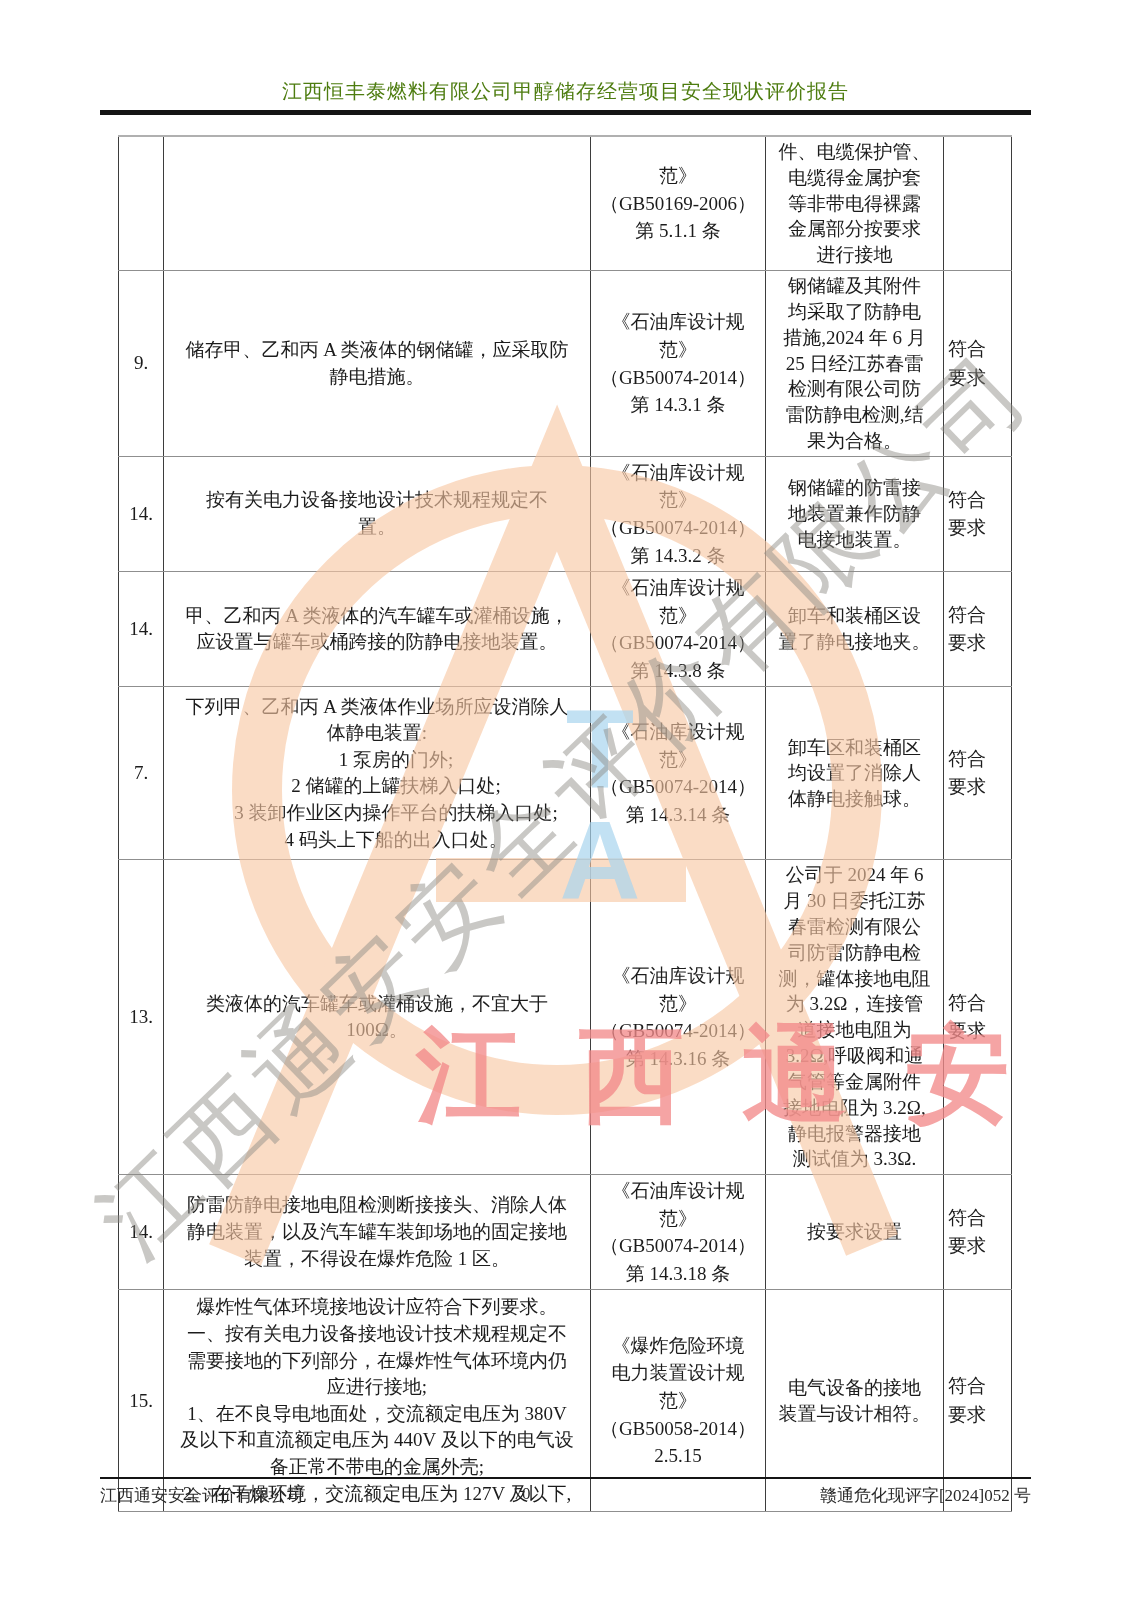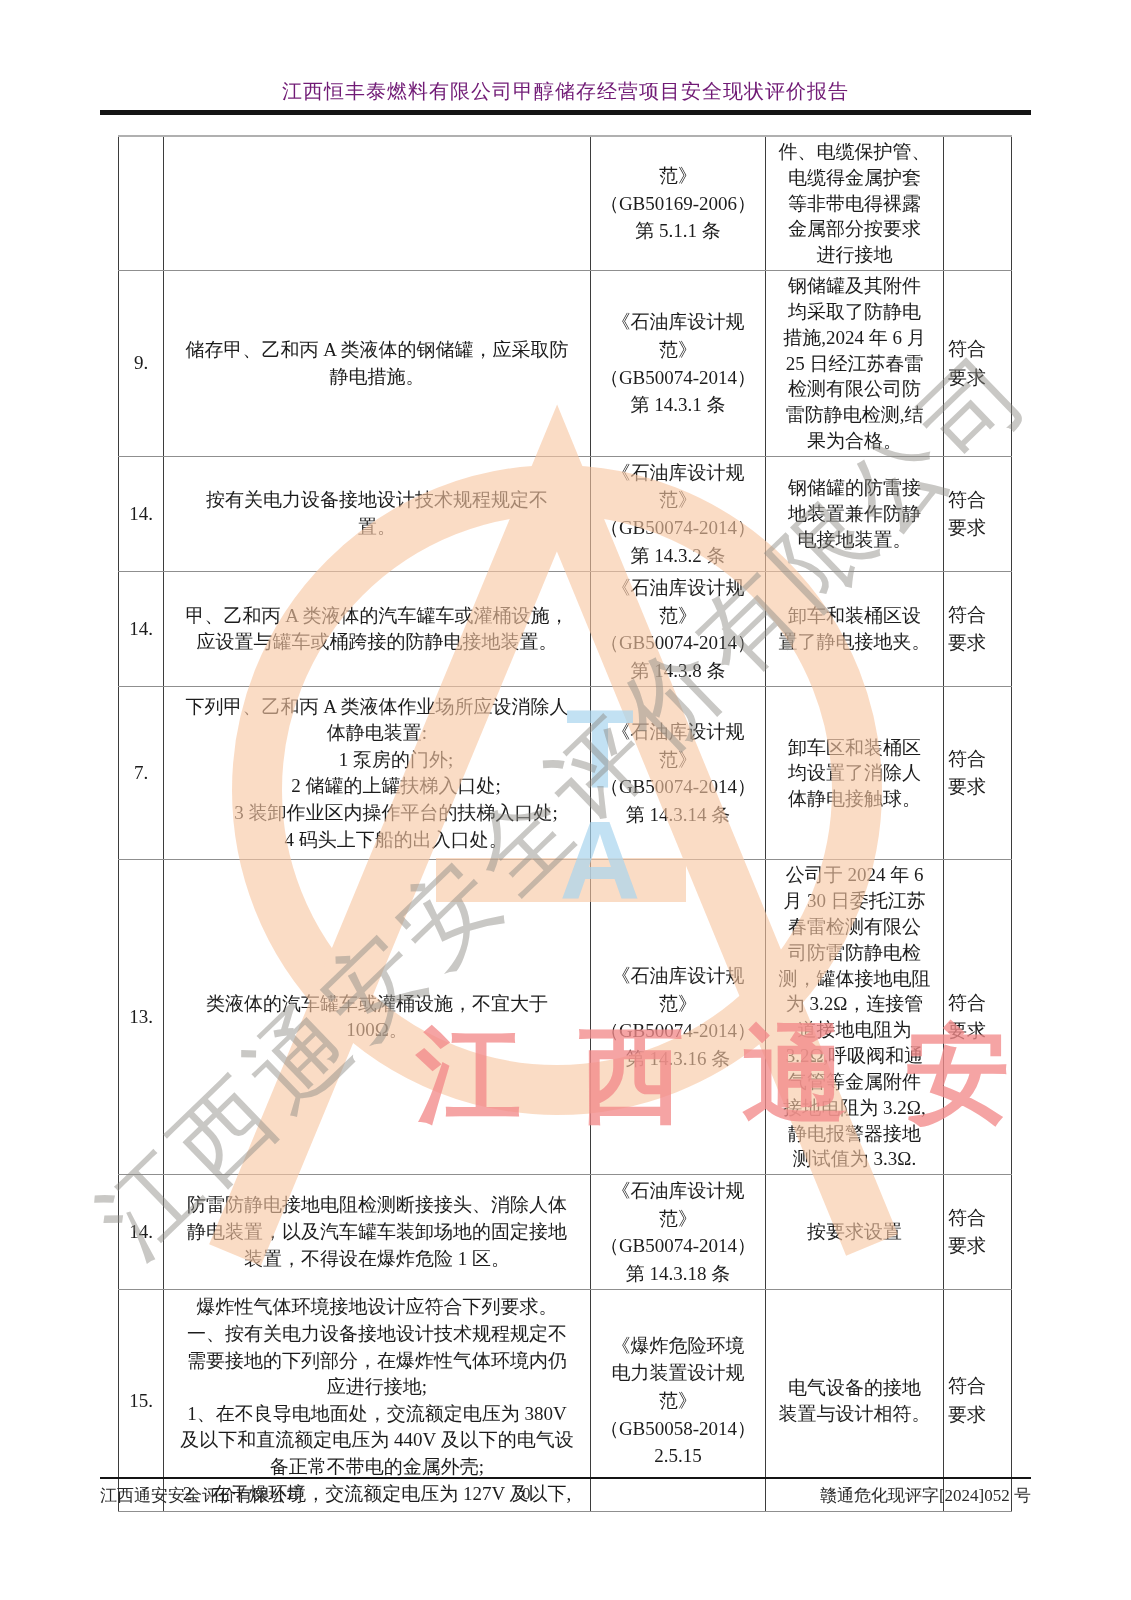--- a/index.html
+++ b/index.html
@@ -7,21 +7,21 @@
     position:relative;
     width:1131px;height:1600px;
     background:#ffffff;
     overflow:hidden;
     font-family:"Liberation Serif","DejaVu Serif",serif;
     color:#1c1c1c;
   }
   
   .report-title{
     position:absolute;top:78px;left:0;width:1131px;
-    text-align:center;font-size:20px;letter-spacing:1px;color:#701a75;
+    text-align:center;font-size:20px;letter-spacing:1px;color:#4d7c0f;
   }
   .header-rule{
     position:absolute;top:110px;left:100px;width:931px;height:5px;
     background:#141414;
   }
   
   .main-table{
     position:absolute;left:118px;top:135px;width:893px;
     border-collapse:collapse;table-layout:fixed;
     font-size:19px;

